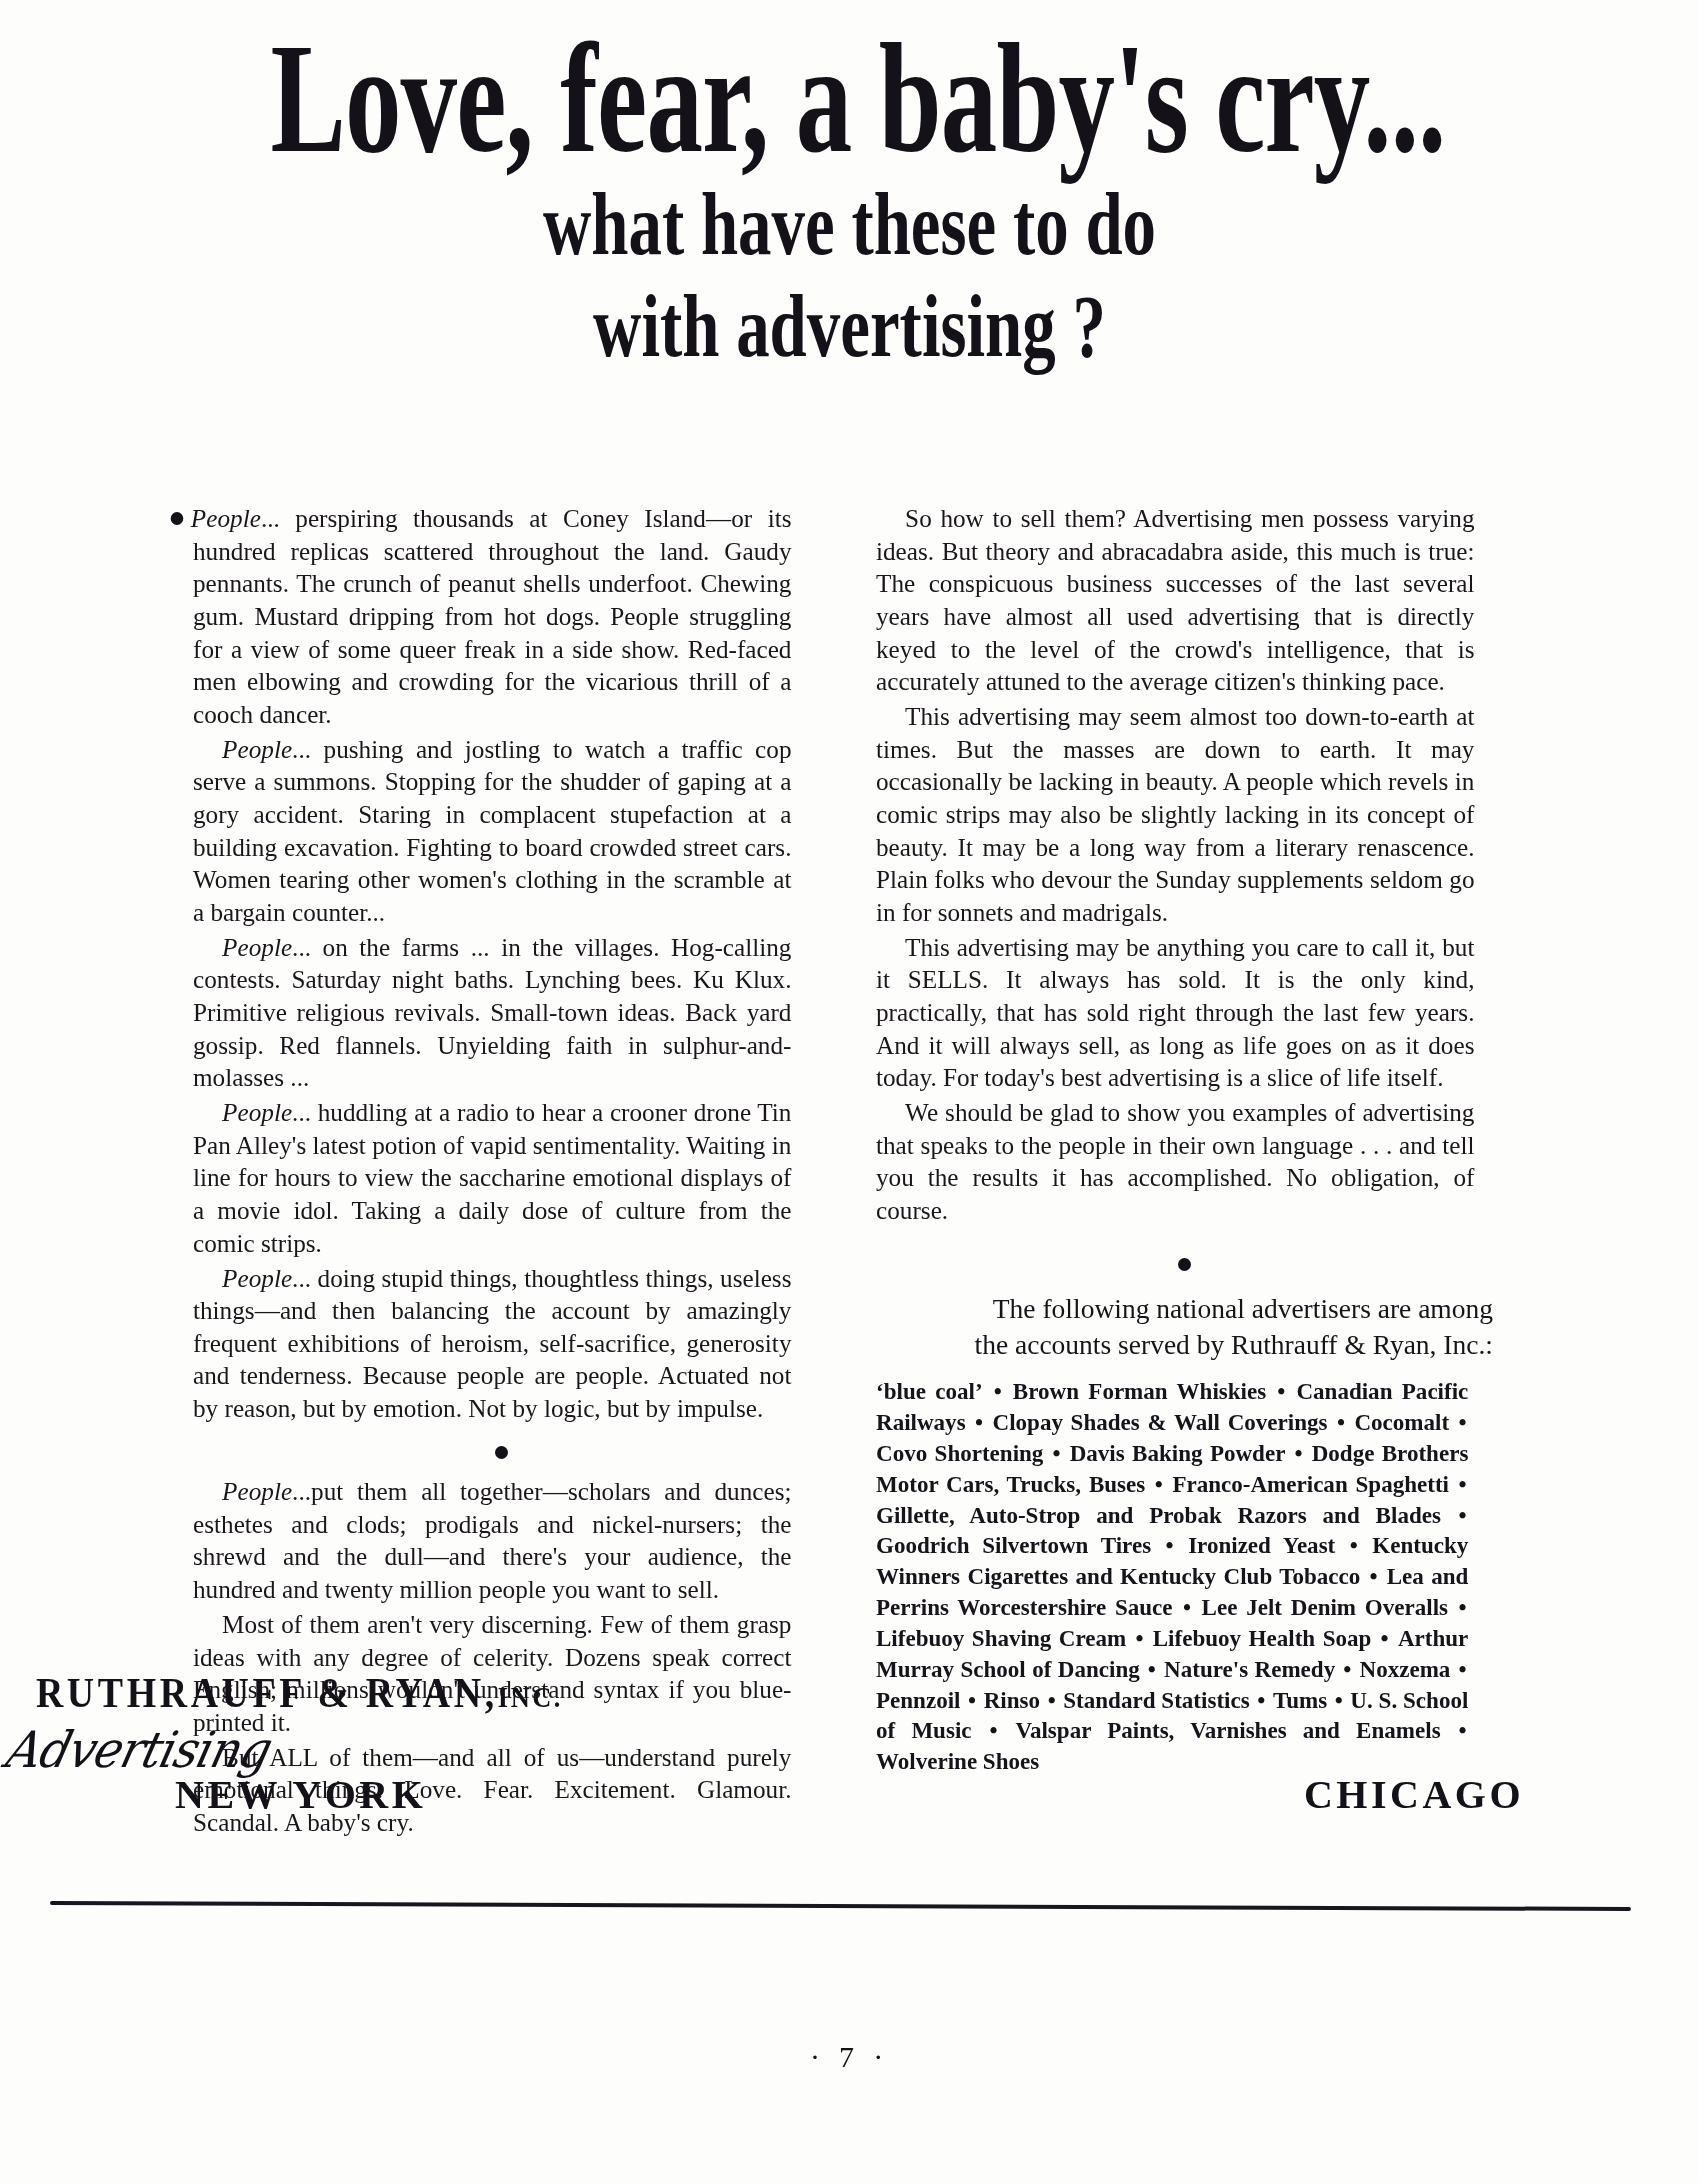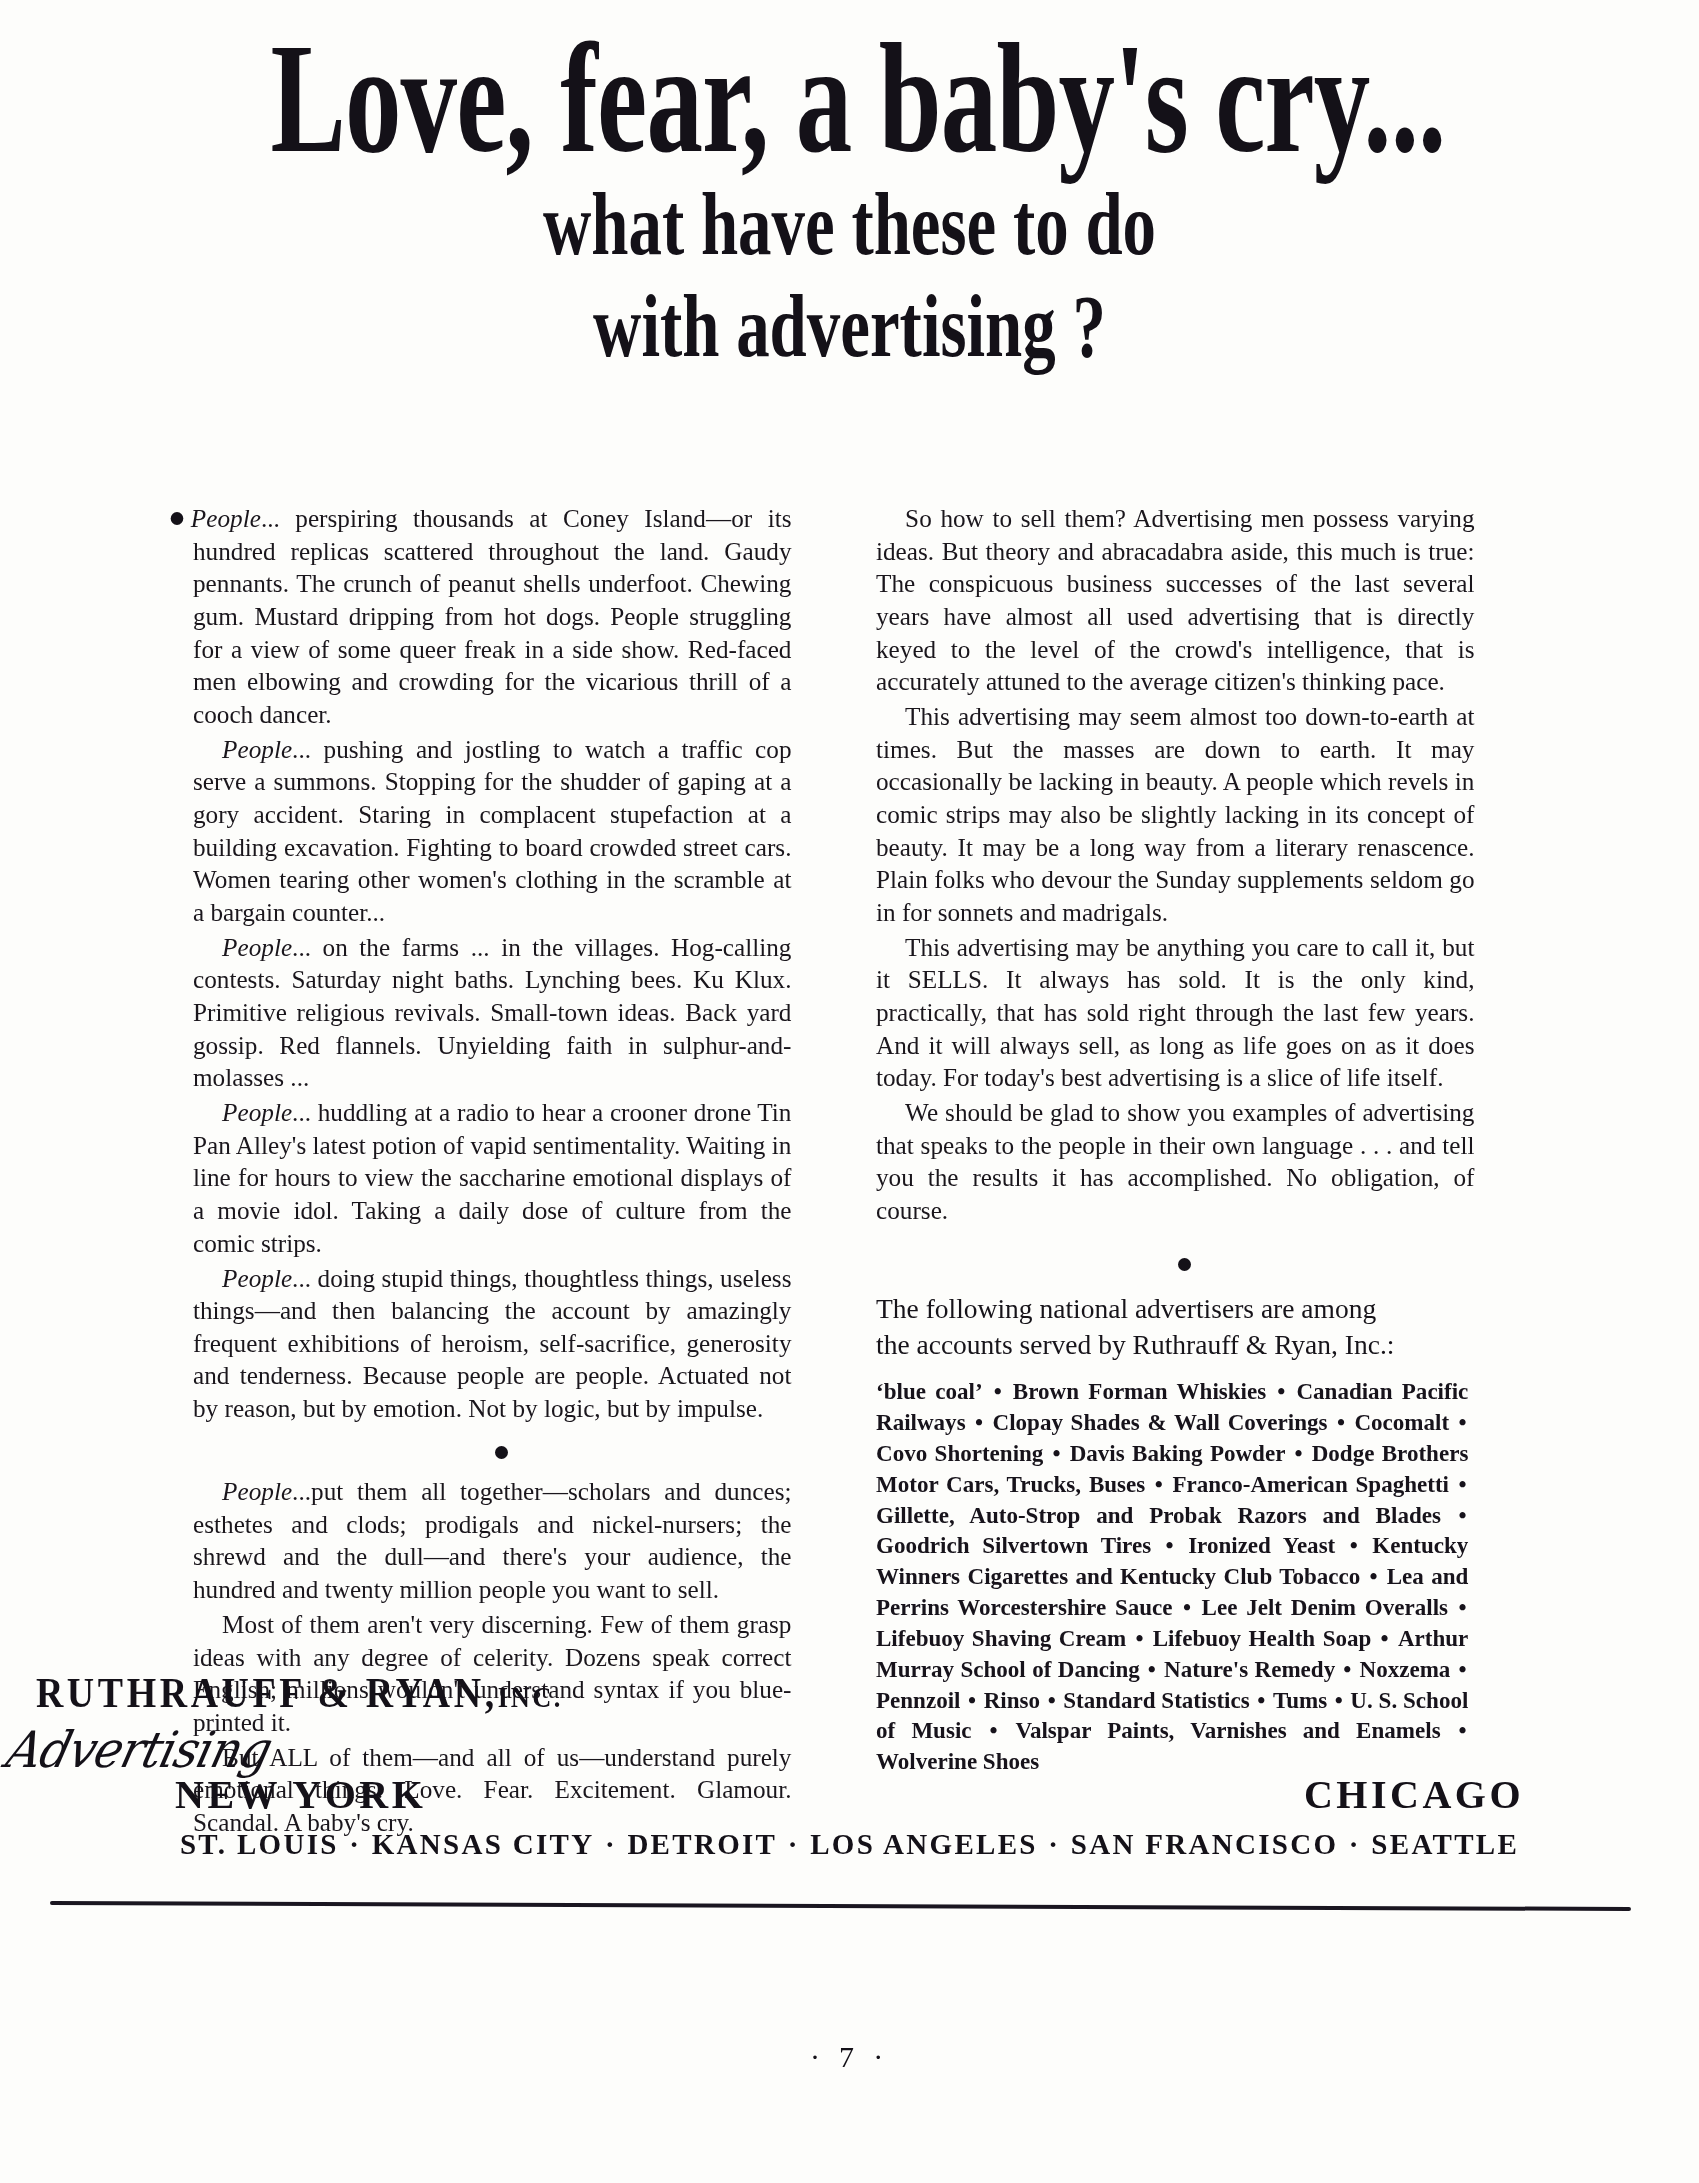--- a/index.html
+++ b/index.html
@@ -104,21 +104,21 @@
     display: inline-block;
     width: 13px;
     height: 13px;
     border-radius: 50%;
     background: #141118;
   }
   .dot-divider.right-div { margin: 30px 0 20px 0; }
 
   
   .adv-heading {
-    text-align: left;
+    text-align: right;
     font-size: 27.5px;
     line-height: 1.32;
     font-weight: 400;
     margin: 0 0 13px 0;
     font-family: "Liberation Serif", "DejaVu Serif", serif;
   }
   .adv-heading .ah2 { display: block; }
   .adv-list {
     font-size: 24px;
     line-height: 1.285;
@@ -278,20 +278,19 @@
     <div class="agency-name">
       <span>RUTHRAUFF  &amp;  RYAN,</span><span class="inc">INC.</span>
     </div>
     <div><span class="script-word">Advertising</span></div>
   </div>
 
   <div class="cities-row">
     <div class="city-major">NEW YORK</div>
     <div class="city-major">CHICAGO</div>
   </div>
-  <div class="cities-line2" id="cities-line2"><span>ST. LOUIS</span><span class="sep">·</span><span>KANSAS CITY</span><span class="sep">·</span><span>DETROIT</span><span class="sep">·</span><span>LOS ANGELES</span><span class="sep">·</span><span>SAN FRANCISCO</span><span class="sep">·</span><span>SEATTLE</span></div>
 
   <div class="rule"></div>
 
   <div class="folio">· 7 ·</div>
 
 </div>
 
 
 </body></html>

